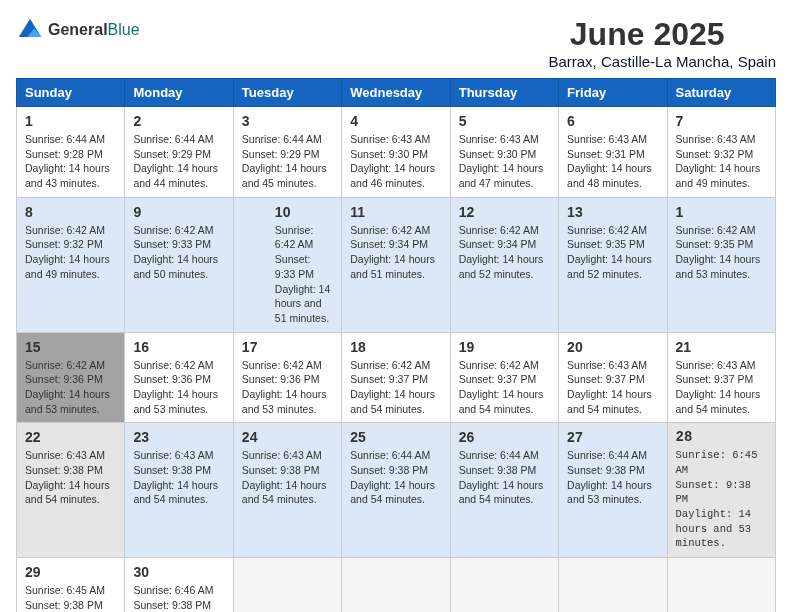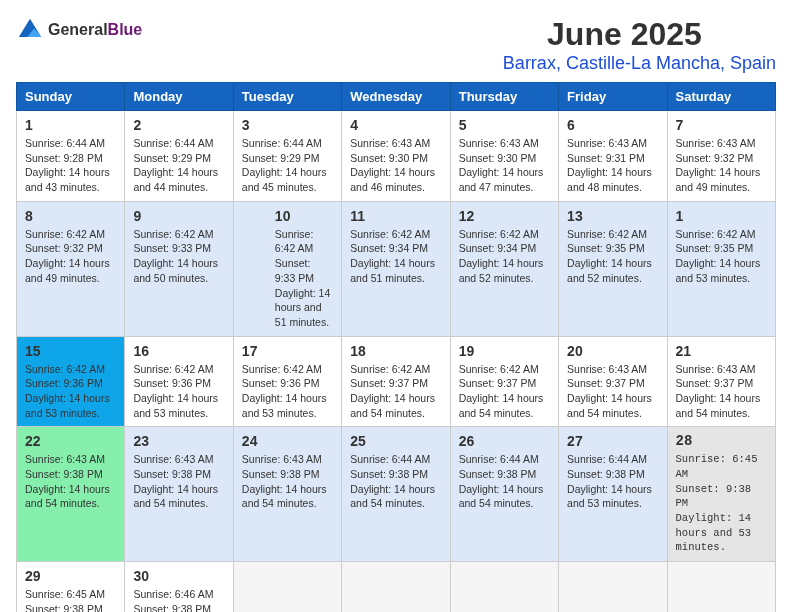--- a/index.html
+++ b/index.html
@@ -28,22 +28,22 @@
     .title-block {
       text-align: right;
     }
     .month-title {
       font-size: 32px;
       font-weight: bold;
       color: #333;
       text-align: center;
     }
     .location-title {
-      font-size: 18px;
-      color: #1d4ed8;
+      font-size: 15px;
+      color: #0f172a;
       margin-left: 30px;
     }
     .calendar {
       width: 100%;
       border-collapse: collapse;
       border: 1px solid #0f172a;
     }
     .calendar th {
       background-color: #1565c0;
       color: #fff;
@@ -87,21 +87,21 @@
 </head>
 <body>
 
 <div class="header">
   <div class="logo">
     <svg class="logo-icon" viewBox="0 0 40 40" xmlns="http://www.w3.org/2000/svg">
       <polygon points="20,4 36,30 4,30" fill="#1565c0"></polygon>
       <polygon points="26,18 36,30 16,30" fill="#42a5f5"></polygon>
     </svg>
     <div>
-      <span style="font-size:16px;font-weight:bold;color:#333;">General</span><span style="font-size:16px;font-weight:bold;color:#701a75;">Blue</span>
+      <span style="font-size:16px;font-weight:bold;color:#333;">General</span><span style="font-size:16px;font-weight:normal;color:#0f766e;">Blue</span>
     </div>
   </div>
   <div class="title-block">
     <div class="month-title">June 2025</div>
     <div class="location-title">Barrax, Castille-La Mancha, Spain</div>
   </div>
 </div>
 
 <table class="calendar">
   <thead>
@@ -198,21 +198,21 @@
 Daylight: 14 hours and 52 minutes.</div>
         </td>
         <td style="background: rgb(220, 232, 248);">
           <span class="day-number">1</span>
           <div class="cell-text" style="white-space: pre-line;">Sunrise: 6:42 AM
 Sunset: 9:35 PM
 Daylight: 14 hours and 53 minutes.</div>
         </td>
       </tr>
       <tr>
-        <td style="background: #0ea5e9; margin-left: 32px;">
+        <td style="background: #a3a3a3; margin-left: 32px;">
           <span class="day-number">15</span>
           <div class="cell-text" style="white-space: pre-line;">Sunrise: 6:42 AM
 Sunset: 9:36 PM
 Daylight: 14 hours and 53 minutes.</div>
         </td>
         <td style="background: rgb(255, 255, 255);">
           <span class="day-number">16</span>
           <div class="cell-text" style="white-space: pre-line;">Sunrise: 6:42 AM
 Sunset: 9:36 PM
 Daylight: 14 hours and 53 minutes.</div>
@@ -242,21 +242,21 @@
 Daylight: 14 hours and 54 minutes.</div>
         </td>
         <td style="background: rgb(255, 255, 255);">
           <span class="day-number">21</span>
           <div class="cell-text" style="white-space: pre-line;">Sunrise: 6:43 AM
 Sunset: 9:37 PM
 Daylight: 14 hours and 54 minutes.</div>
         </td>
       </tr>
       <tr>
-        <td style="background: #86efac; margin-left: 14px;">
+        <td style="background: #e5e5e5; margin-left: 14px;">
           <span class="day-number">22</span>
           <div class="cell-text" style="white-space: pre-line;">Sunrise: 6:43 AM
 Sunset: 9:38 PM
 Daylight: 14 hours and 54 minutes.</div>
         </td>
         <td style="background: rgb(220, 232, 248);">
           <span class="day-number">23</span>
           <div class="cell-text" style="white-space: pre-line;">Sunrise: 6:43 AM
 Sunset: 9:38 PM
 Daylight: 14 hours and 54 minutes.</div>

